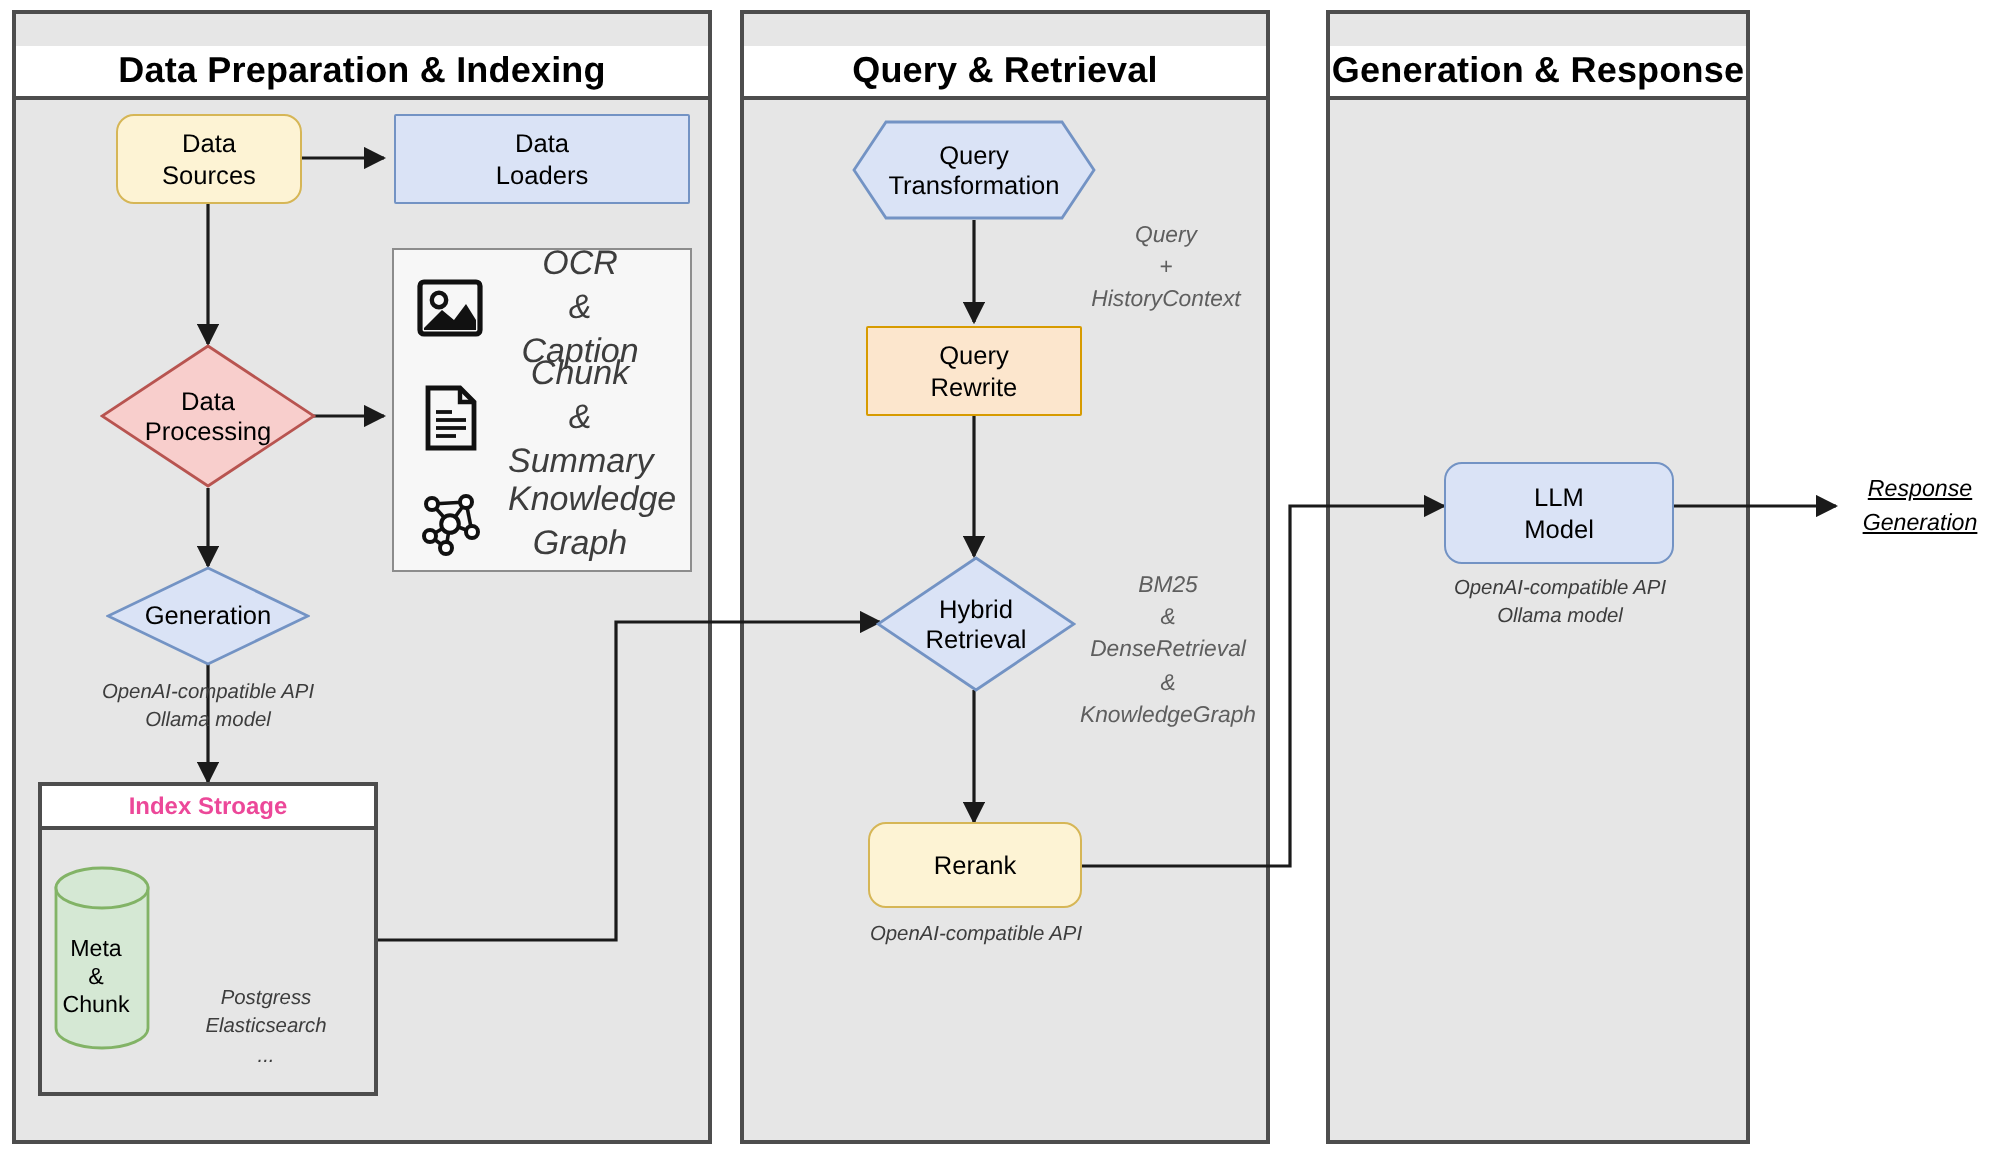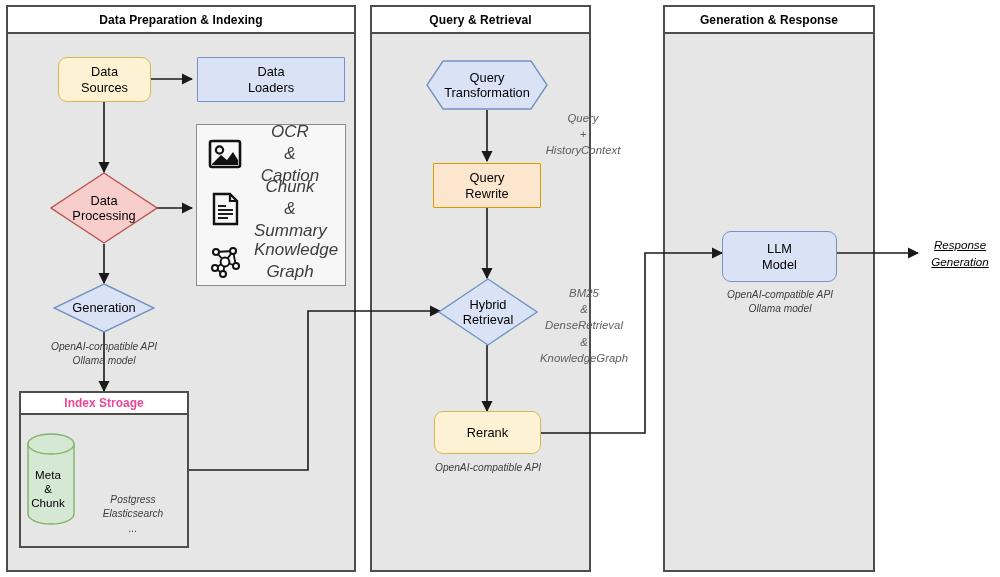--- a/index.html
+++ b/index.html
@@ -2,24 +2,24 @@
 <html><head>
 <meta charset="utf-8">
 <style>
   html,body{margin:0;padding:0;background:#ffffff;}
   body{width:1000px;height:577px;overflow:hidden;
        font-family:"Liberation Sans","DejaVu Sans",sans-serif;}
   #canvas{position:relative;width:1000px;height:577px;background:#ffffff;}
 
   
   .panel{position:absolute;border:2px solid #4d4d4d;background:#e6e6e6;box-sizing:border-box;}
-  .panel-head{position:absolute;left:0;top:0;right:0;height:27px;background:#ffffff;
+  .panel-head{position:absolute;left:0;top:16px;right:0;height:27px;background:#ffffff;
               border-bottom:2px solid #4d4d4d;box-sizing:border-box;
               display:flex;align-items:center;justify-content:center;
-              font-size:12px;font-weight:bold;color:#000;letter-spacing:.1px;}
+              font-size:18px;font-weight:bold;color:#000;letter-spacing:.1px;}
 
   
   .node{position:absolute;box-sizing:border-box;display:flex;align-items:center;
         justify-content:center;text-align:center;font-size:12.8px;color:#000;
         line-height:1.18;}
   .node span{display:block;}
   .rrect{border-radius:9px;}
   .sq{border-radius:1px;}
 
   .fill-yellow{background:#fdf3d4;border:1.4px solid #d6b656;}
@@ -65,21 +65,21 @@
 </style>
 </head>
 <body>
 
 <div id="canvas">
 
   <div class="panel" style="left:6px;top:5px;width:350px;height:567px;">
     <div class="panel-head">Data Preparation &amp; Indexing</div>
   </div>
 
-  <div class="panel" style="left:370px;top:5px;width:221px;height:567px;">
+  <div class="panel" style="left:370px;top:5px;width:265px;height:567px;">
     <div class="panel-head">Query &amp; Retrieval</div>
   </div>
 
   <div class="panel" style="left:663px;top:5px;width:212px;height:567px;">
     <div class="panel-head">Generation &amp; Response</div>
   </div>
 
   <svg id="wires">
     <defs>
       <marker id="arrow" viewBox="0 0 10 10" refX="9" refY="5" markerWidth="7" markerHeight="7" orient="auto-start-reverse">

